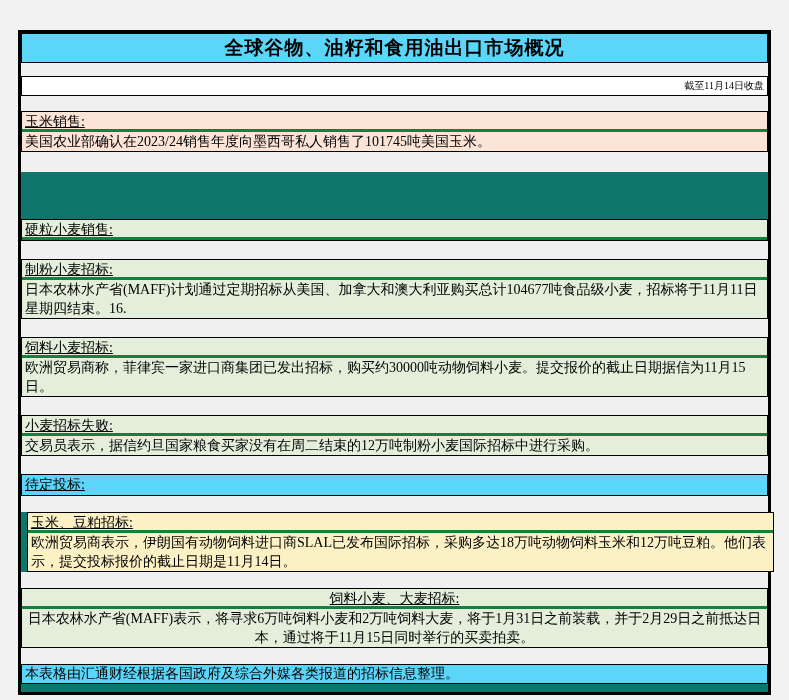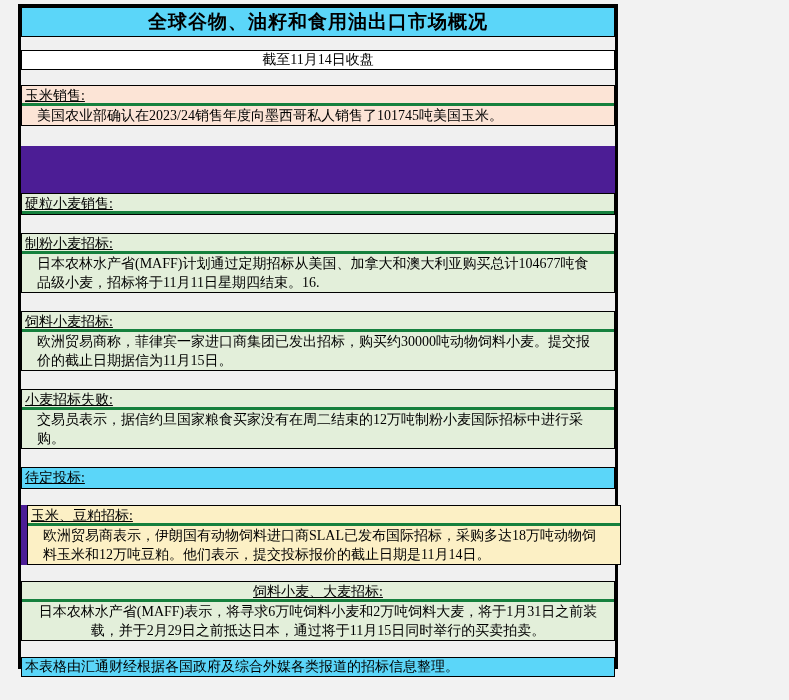--- a/index.html
+++ b/index.html
@@ -4,24 +4,24 @@
 <style>
   * { box-sizing: border-box; margin: 0; padding: 0; }
   html, body { width: 789px; height: 700px; overflow: hidden; }
   body {
     background: #f2f2f2;
     font-family: "Liberation Serif", "DejaVu Serif", serif;
     color: #000;
   }
   .table-frame {
     position: absolute;
-    left: 18px; top: 4px;
-    width: 600px; height: 665px;
+    left: 18px; top: 30px;
+    width: 753px; height: 665px;
     border: 3px solid #000;
-    background: #4c1d95;
+    background: #0f766e;
   }
   .row {
     width: 100%;
     border: 1px solid #000;
     font-size: 14px;
     line-height: 18px;
     padding: 0 3px;
     background: #fff;
     white-space: nowrap;
     overflow: hidden;
@@ -30,22 +30,22 @@
     height: 30px;
     line-height: 28px;
     text-align: center;
     font-weight: bold;
     font-size: 19px;
     letter-spacing: 1px;
   }
   .date-row {
     height: 20px;
     line-height: 18px;
-    text-align: center;
-    font-size: 14px;
+    text-align: right;
+    font-size: 10px;
   }
   .footer-row {
     height: 20px;
     line-height: 18px;
     font-size: 14px;
   }
   .gap { background: #f0f0f0; }
   .g13 { height: 13px; } .g15 { height: 15px; } .g16 { height: 16px; }
   .g18 { height: 18px; } .g20 { height: 20px; }
   .section {
@@ -60,21 +60,21 @@
     padding: 0 3px;
     border-bottom: 3px solid #15803d;
     white-space: nowrap;
     overflow: hidden;
   }
   .section.header-only .sec-header { border-bottom: none; }
   .sec-header .hdr-text { text-decoration: underline; }
   .sec-body {
     font-size: 14px;
     line-height: 19px;
-    padding: 0 15px;
+    padding: 0 3px;
     min-height: 19px;
     word-break: break-all;
   }
 </style>
 </head>
 <body>
 
 <div class="table-frame">
 
   <div class="row title-row" style="background: rgb(91, 214, 249);">全球谷物、油籽和食用油出口市场概况</div>

